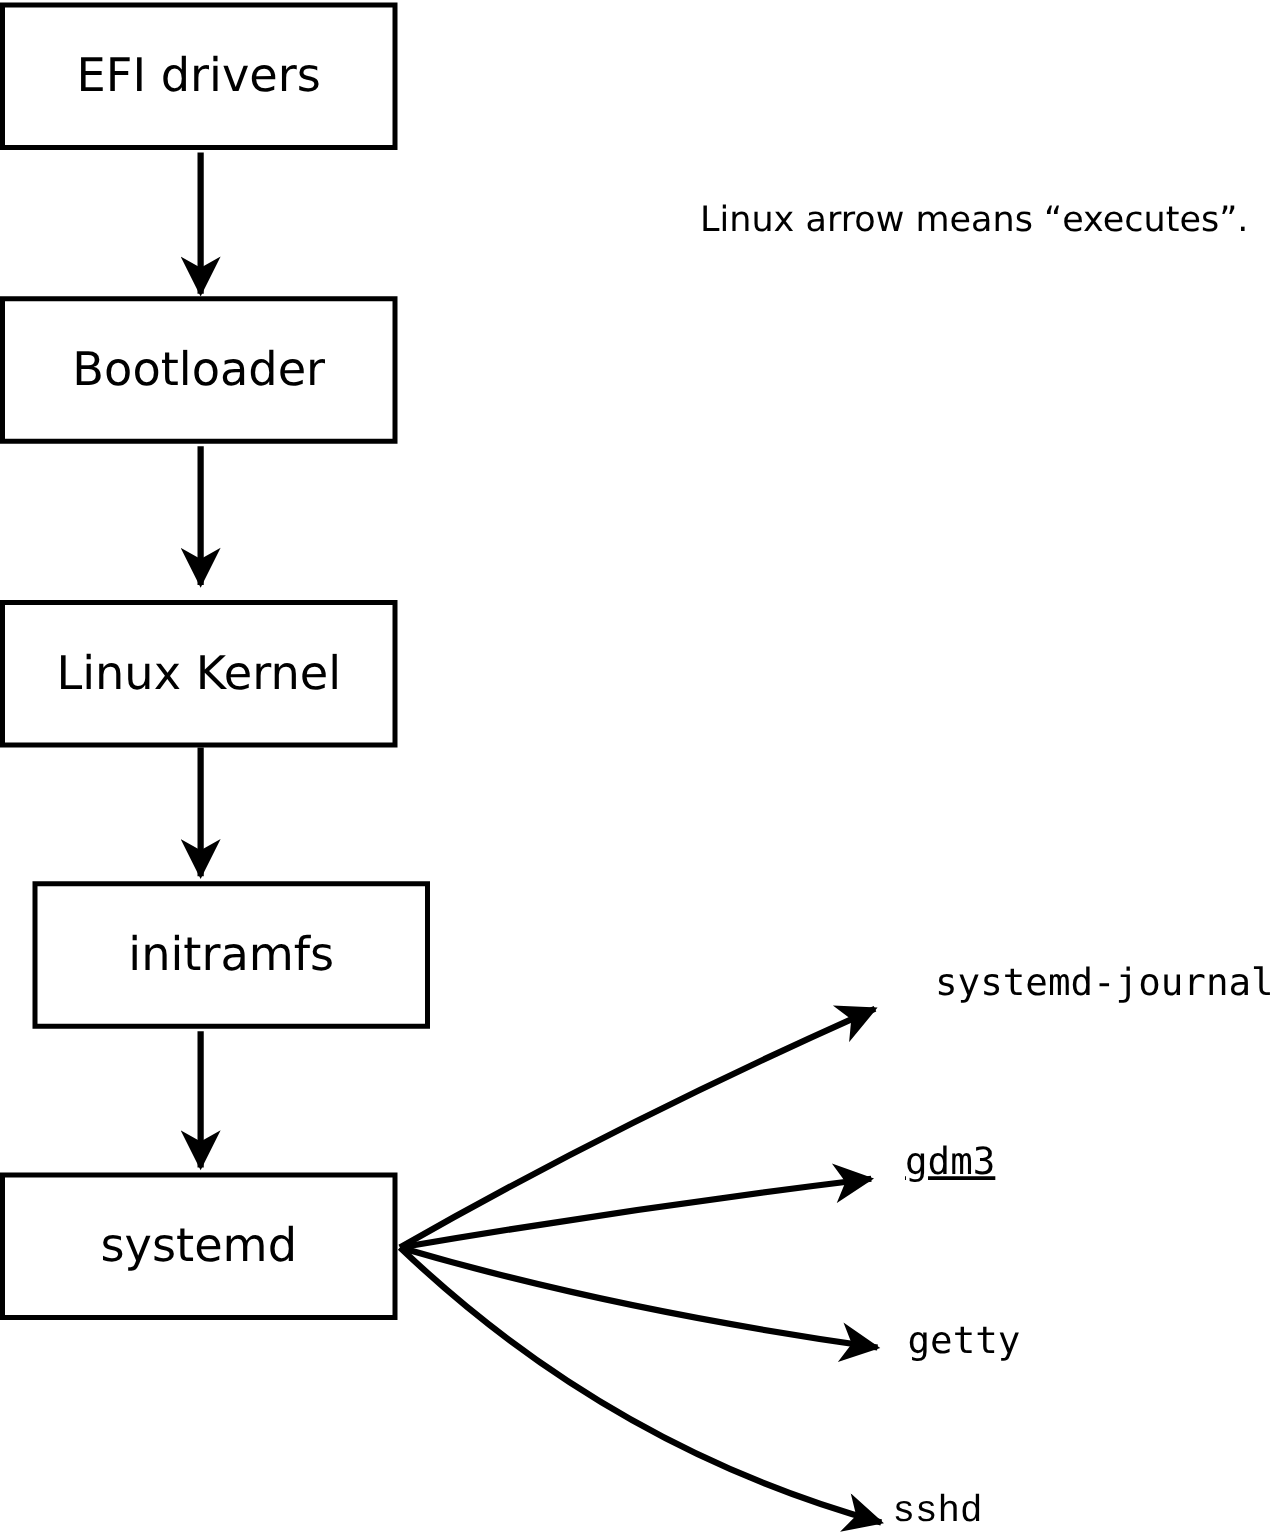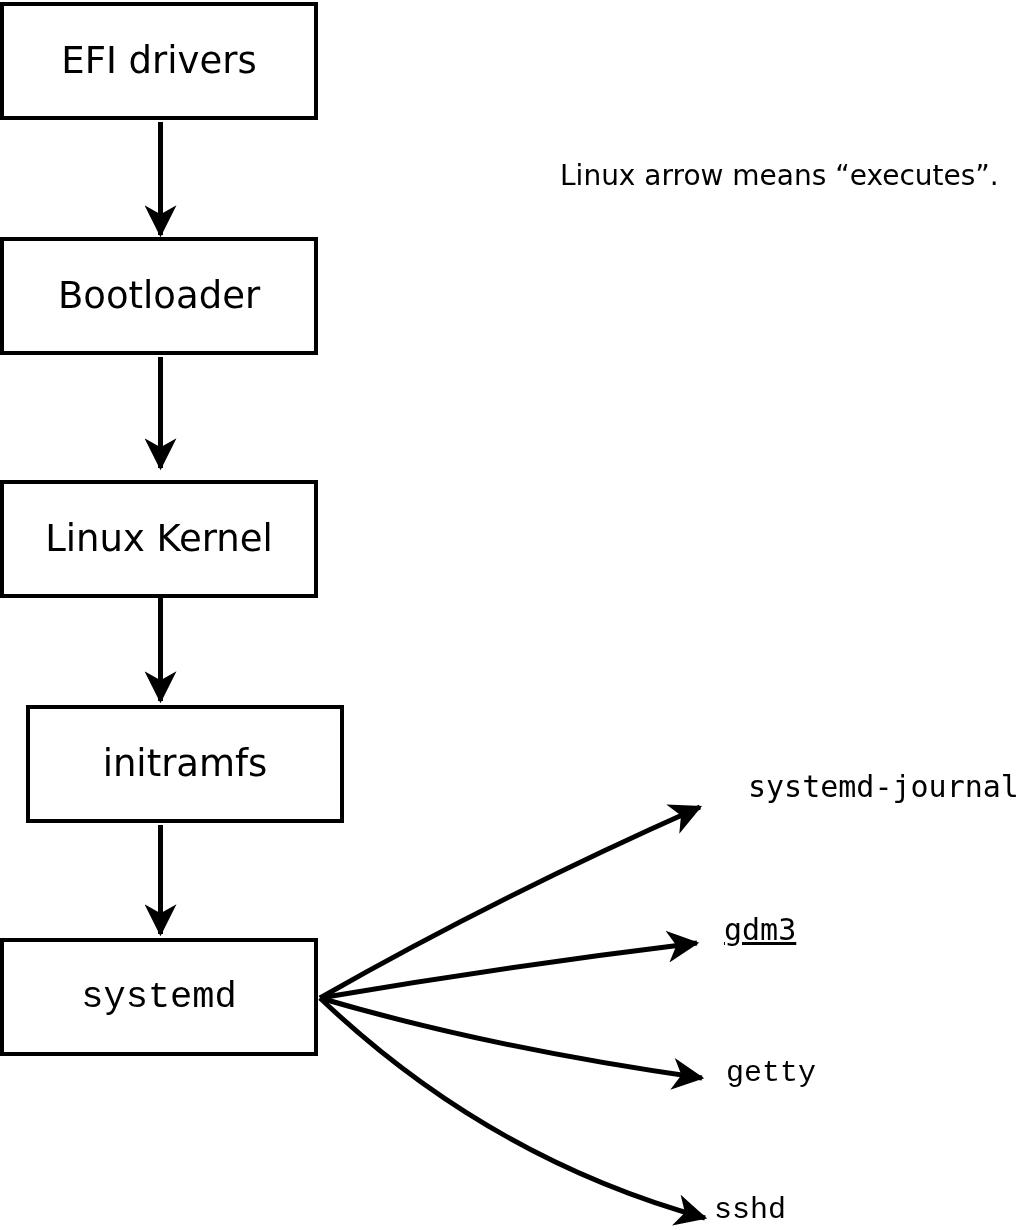--- a/index.html
+++ b/index.html
@@ -37,39 +37,39 @@
     align-items: center;
     justify-content: center;
     font-size: 37px;
     line-height: 34px;
     white-space: nowrap;
   }
   .node-1 { top: 2px; }
   .node-2 { top: 237px; }
   .node-3 { top: 470px; margin-top: 10px; }
   .node-4 { top: 705px; margin-left: 26px; }
-  .node-5 { top: 938px; font-family: Liberation Mono, monospace; }
+  .node-5 { top: 938px; }
   .note {
     position: absolute;
     left: 560px;
     top: 159px;
     font-size: 28px;
     line-height: 34px;
     white-space: nowrap;
   }
   .target {
     position: absolute;
     font-family: "DejaVu Sans Mono", "Liberation Mono", monospace;
     font-size: 30px;
     line-height: 36px;
     white-space: nowrap;
   }
   .target-1 { left: 724px; top: 769px; margin-left: 24px; }
   .target-2 { left: 724px; top: 912px; text-decoration: underline; }
-  .target-3 { left: 726px; top: 1055px; font-family: Liberation Mono, monospace; }
+  .target-3 { left: 726px; top: 1055px; }
   .target-4 {
     left: 714px; top: 1192px;
     font-family: Liberation Mono, monospace;
   }
 </style>
 </head>
 <body>
 
 <div class="canvas">
 

